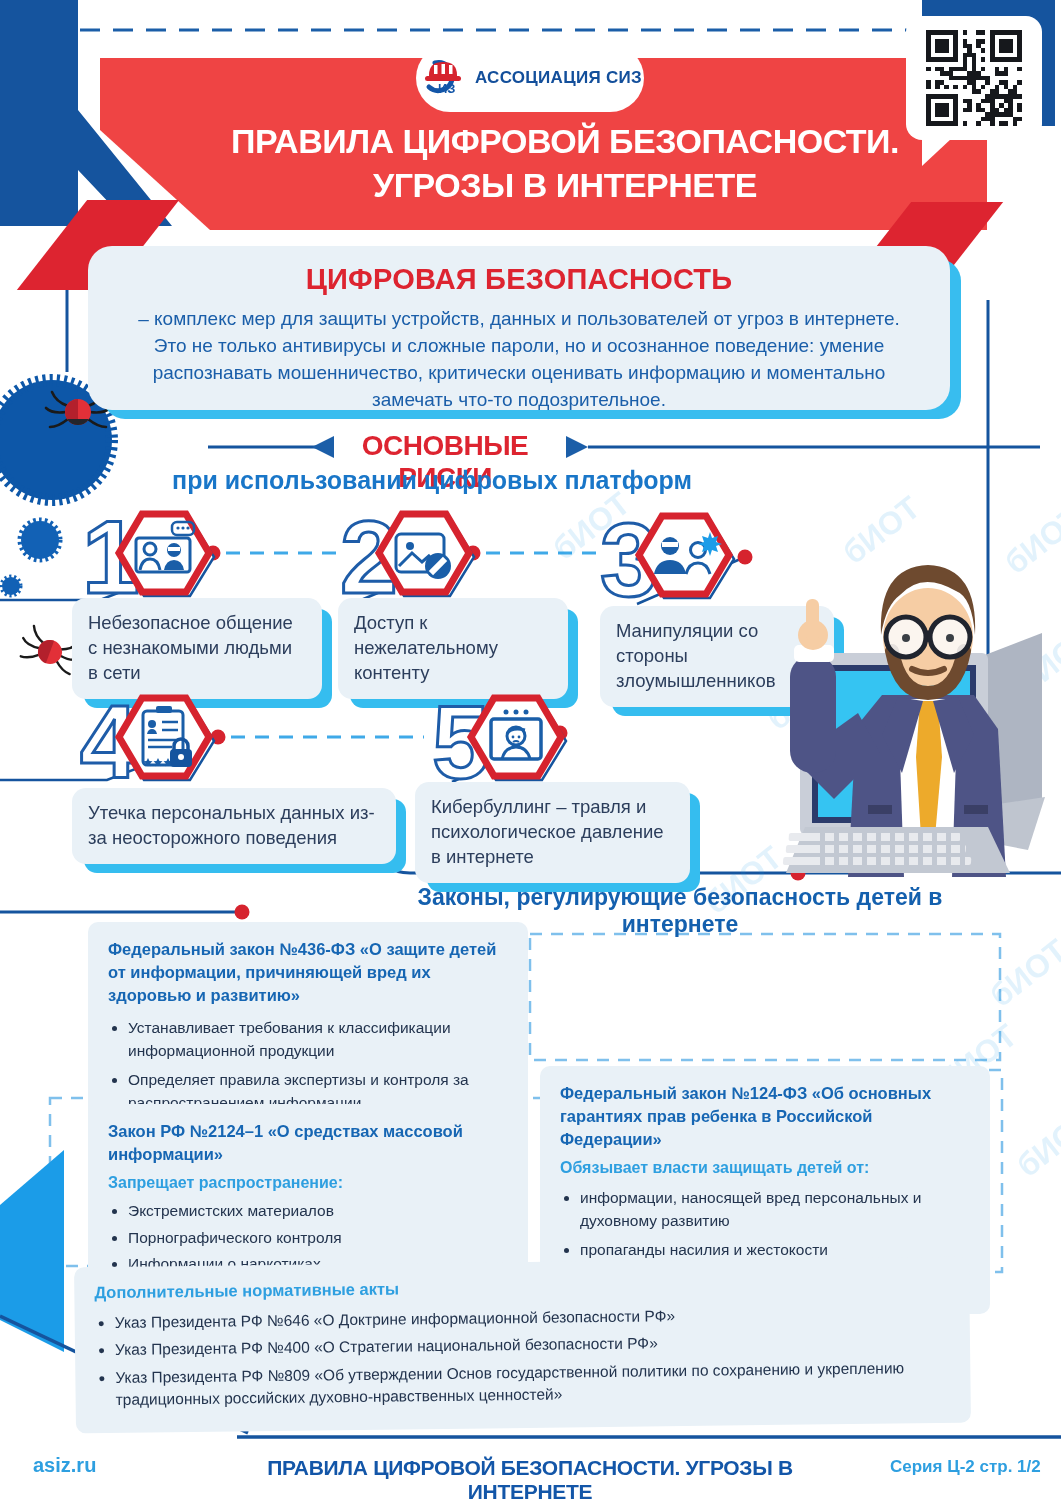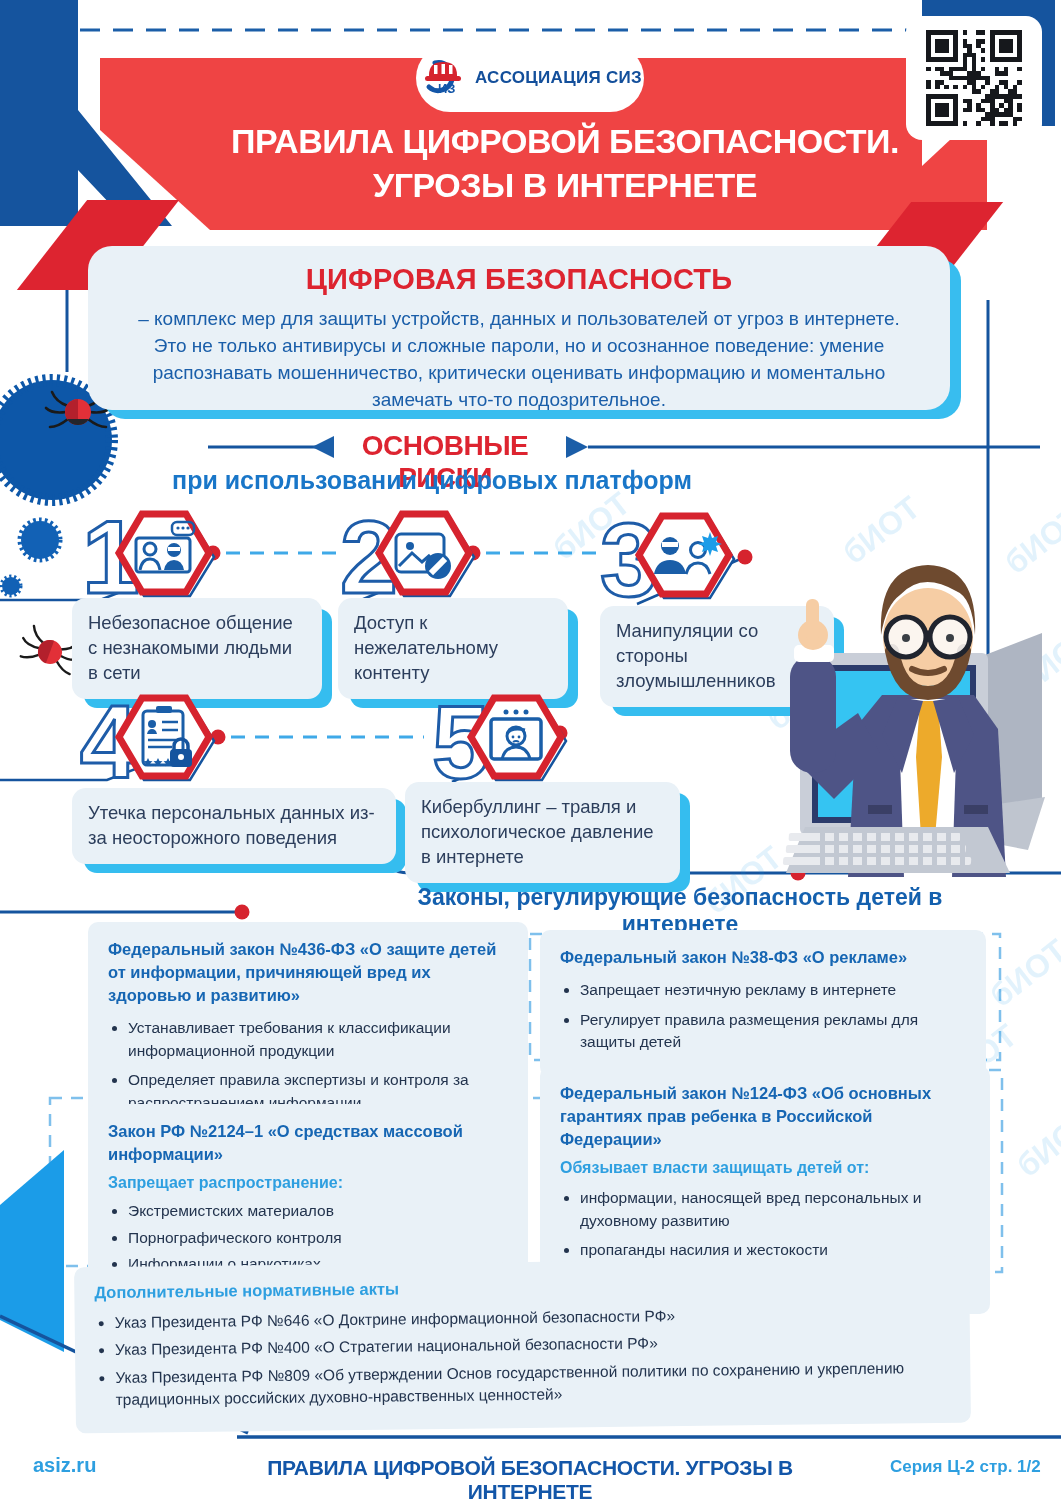--- a/index.html
+++ b/index.html
@@ -474,21 +474,21 @@
       <circle cx="52" cy="20" r="2.5" fill="#1a5ea8"></circle>
       <circle cx="62" cy="20" r="2.5" fill="#1a5ea8"></circle>
     <rect x="27" y="27" width="50" height="40" rx="3" fill="none" stroke="#1a5ea8" stroke-width="3.5"></rect>
     <circle cx="52" cy="44" r="9" fill="none" stroke="#1a5ea8" stroke-width="3"></circle>
     <path d="M43,42 q4,-7 18,-4" fill="none" stroke="#1a5ea8" stroke-width="3"></path>
     <circle cx="49" cy="45" r="1.4" fill="#1a5ea8"></circle>
       <circle cx="55" cy="45" r="1.4" fill="#1a5ea8"></circle>
     <path d="M49,50 q3,-2 6,0" fill="none" stroke="#1a5ea8" stroke-width="2"></path>
     <path d="M38,67 q3,-12 14,-12 q11,0 14,12" fill="none" stroke="#1a5ea8" stroke-width="3"></path>
   </svg>
-  <div class="abs panel" style="left:405px;top:782px;width:275px">Кибербуллинг – травля и психологическое давление в интернете</div>
+  <div class="abs panel" style="left:415px;top:782px;width:275px">Кибербуллинг – травля и психологическое давление в интернете</div>
 
   <svg class="abs man" width="300" height="380" viewBox="0 0 300 380">
 
     <polygon points="225,150 282,128 282,300 225,330" fill="#aeb5c2"></polygon>
     <rect x="40" y="148" width="188" height="182" rx="6" fill="#c9ced8"></rect>
     <rect x="55" y="163" width="158" height="152" fill="#35c4f2" stroke="#2b3b6b" stroke-width="6"></rect>
     <polygon points="232,300 285,292 268,345 232,338" fill="#bfc5cf"></polygon>
 
     <polygon points="88,372 96,222 122,190 214,190 238,224 246,372" fill="#4e5486"></polygon>
     <polygon points="138,194 198,194 192,372 144,372" fill="#ffffff"></polygon>
@@ -540,27 +540,20 @@
 
   <div class="abs law-box" style="left:88px;top:922px;width:440px">
     <div class="law-title">Федеральный закон №436-ФЗ «О защите детей от информации, причиняющей вред их здоровью и развитию»</div>
     <ul>
       <li>Устанавливает требования к классификации информационной продукции</li>
       <li>Определяет правила экспертизы и контроля за распространением информации</li>
       <li>Регламентирует защиту детей от вредного контента</li>
     </ul>
   </div>
 
-  <div class="abs law-box" style="left:540px;top:930px;width:446px">
-    <div class="law-title">Федеральный закон №38-ФЗ «О рекламе»</div>
-    <ul>
-      <li>Запрещает неэтичную рекламу в интернете</li>
-      <li>Регулирует правила размещения рекламы для защиты детей</li>
-    </ul>
-  </div>
 
   <div class="abs law-box" style="left:88px;top:1104px;width:440px">
     <div class="law-title">Закон РФ №2124–1 «О средствах массовой информации»</div>
     <div class="law-sub">Запрещает распространение:</div>
     <ul style="margin-top:8px">
       <li style="margin-bottom:4px">Экстремистских материалов</li>
       <li style="margin-bottom:4px">Порнографического контроля</li>
       <li style="margin-bottom:4px">Информации о наркотиках</li>
       <li style="margin-bottom:4px">Материалов с призывами к насилию</li>
     </ul>

